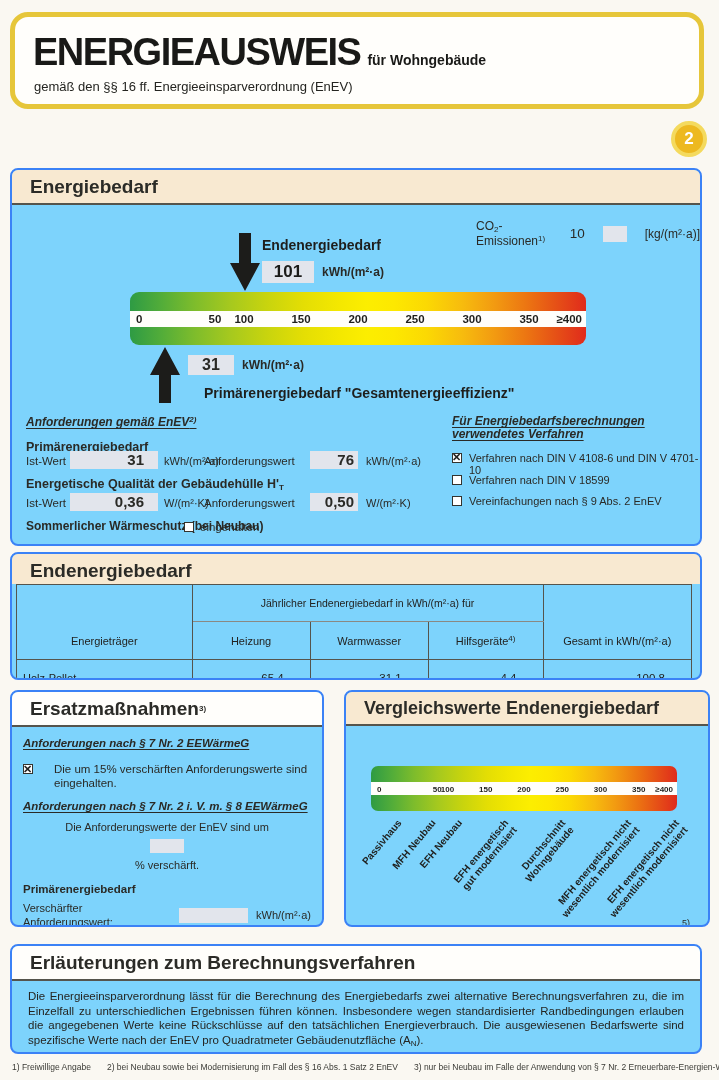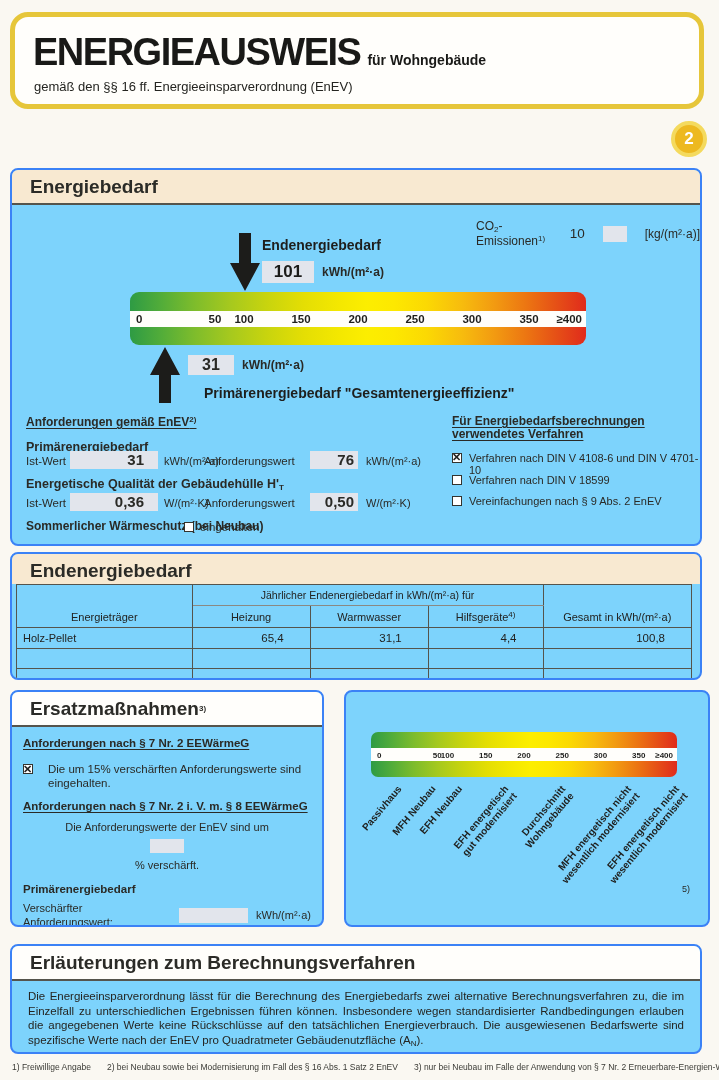--- a/index.html
+++ b/index.html
@@ -9,21 +9,21 @@
     background:#faf8f2; font-family:"Liberation Sans", sans-serif; color:#2a2a26;
     overflow:hidden;
   }
   
   .gbox { position:absolute; background:#7dd3fc; border:2px solid #3b82f6; border-radius:8px; overflow:hidden; }
   .box-title { font-size:19px; font-weight:bold; color:#2b2b27; padding:6px 18px 5px 18px; border-bottom:2px solid #55544c; }
   .box-title.peach { background:#f8e9d1; }
   .field { display:inline-block; background:#e2e5ec; }
   .cb { position:relative; display:inline-block; width:10px; height:10px; border:1.4px solid #33332e; background:#fff; vertical-align:-1px; }
   .cb.checked::after { content:"✕"; position:absolute; left:-1px; top:-3px; font-size:11px; font-weight:bold; color:#222; }
-  .uline { text-decoration:underline; text-underline-offset:2px; }
+  .uline { text-decoration:underline; text-underline-offset:2px;font-style:italic; }
   sup { font-size:8px; vertical-align:4px; }
   sub { font-size:8px; vertical-align:-2px; }
   
   .header-box { position:absolute; left:10px; top:12px; width:694px; height:97px;
     background:#fffefb; border:5px solid #e6c63a; border-radius:18px; }
   .main-title { position:absolute; left:18px; top:14px; font-size:38px; font-weight:bold;
     letter-spacing:-1.5px; color:#191917; white-space:nowrap; }
   .title-suffix { font-size:14px; letter-spacing:0; font-weight:bold; margin-left:7px; }
   .subtitle { position:absolute; left:19px; top:62px; font-size:13px; color:#252521; }
   .banner { position:absolute; left:10px; top:122px; width:648px; height:34px; background:#f8e8d0;
@@ -70,34 +70,34 @@
   .row2 { left:0; top:288px; width:440px; }
   .sommer { position:absolute; left:14px; top:314px; font-size:12px; font-weight:bold; }
   .sommer-cb { position:absolute; left:172px; top:316px; font-size:11.5px; font-weight:normal; display:flex; gap:6px; align-items:center; }
   .verf-h { position:absolute; left:440px; top:210px; font-size:12px; font-weight:bold; white-space:pre-line; line-height:13px; }
   .verf-item { position:absolute; left:440px; display:flex; gap:7px; align-items:flex-start; font-size:11px; width:252px; }
   .verf-item .cb { margin-top:1px; flex:0 0 auto; }
   .vi0 { top:247px; } .vi1 { top:269px;text-align:center; } .vi2 { top:290px; }
   
   .tbox { left:10px; top:552px; width:692px; height:128px; }
   .endtable { width:676px; margin:0 4px; border-collapse:collapse; font-size:11px; color:#222220; table-layout:fixed; }
-  .endtable td { border-left:1px solid #55544c; border-right:1px solid #55544c; padding:4px 6px; }
+  .endtable td { border-left:1px solid #55544c; border-right:1px solid #55544c; padding:12px 6px; }
   .endtable tr.hr1 td { border-top:1px solid #55544c; }
   .endtable td.span-h { text-align:center; border-bottom:1px solid #8a8983; font-size:10.5px; height:16px; }
   .endtable td.colh { text-align:center; vertical-align:bottom; height:17px; font-size:11px; }
   .endtable tr.data td { border-top:1px solid #55544c; height:20px; }
   .endtable tr.data td.num { text-align:right; padding-right:26px; font-size:11.5px; }
   .endtable tr.last td { border-bottom:1px solid #55544c; }
   .c0 { width:26%; } .c1 { width:17.5%; } .c2 { width:17.5%; } .c3 { width:17%; } .c4 { width:22%; }
   
   .erbox { left:10px; top:690px; width:314px; height:237px; }
   .erbox .box-title { background:#fffefb; }
   .erbox .content { position:relative; padding:9px 11px; font-size:11.5px; line-height:14px; }
   .er-h { font-size:11.5px; font-weight:bold; margin-bottom:7px; }
-  .er-item { display:flex; gap:15px; margin-bottom:9px;margin-top:12px; }
+  .er-item { display:flex; gap:21px; margin-bottom:9px;margin-top:12px; }
   .er-item .cb { margin-top:2px; flex:0 0 auto; }
   .er-line { display:flex; align-items:center; gap:5px; margin-bottom:10px; font-size:11px;flex-direction:column; }
   .er-line .field { width:34px; height:14px; }
   .er-bold { font-weight:bold; font-size:11.5px; margin-bottom:5px; }
   .er-anf { display:flex; align-items:center; gap:8px; margin-bottom:8px; font-size:11px; }
   .er-anf .field { width:70px; height:15px; }
   
   .vbox { left:344px; top:690px; width:366px; height:237px; }
   .vbox .content { position:relative; height:196px; }
   .scale2 { left:25px; top:40px; width:306px; height:45px; border-radius:7px; }
@@ -287,20 +287,21 @@
         <span>Verschärfter Anforderungswert:</span>
         <span class="field"></span>
         <span>kWh/(m²·a)</span>
       </div>
       <div class="er-bold"><span>Transmissionswärmeverlust H'</span></div>
 
     </div>
   </div>
 
   <div class="gbox vbox">
+    <div class="box-title peach" style="font-size:18px;">Vergleichswerte Endenergiebedarf</div>
     <div class="content">
       <div class="scale scale2">
         <div class="band">
           <span class="tick first">0</span>
           <span class="tick t1">50</span>
           <span class="tick t2">100</span>
           <span class="tick t3">150</span>
           <span class="tick t4">200</span>
           <span class="tick t5">250</span>
           <span class="tick t6">300</span>

